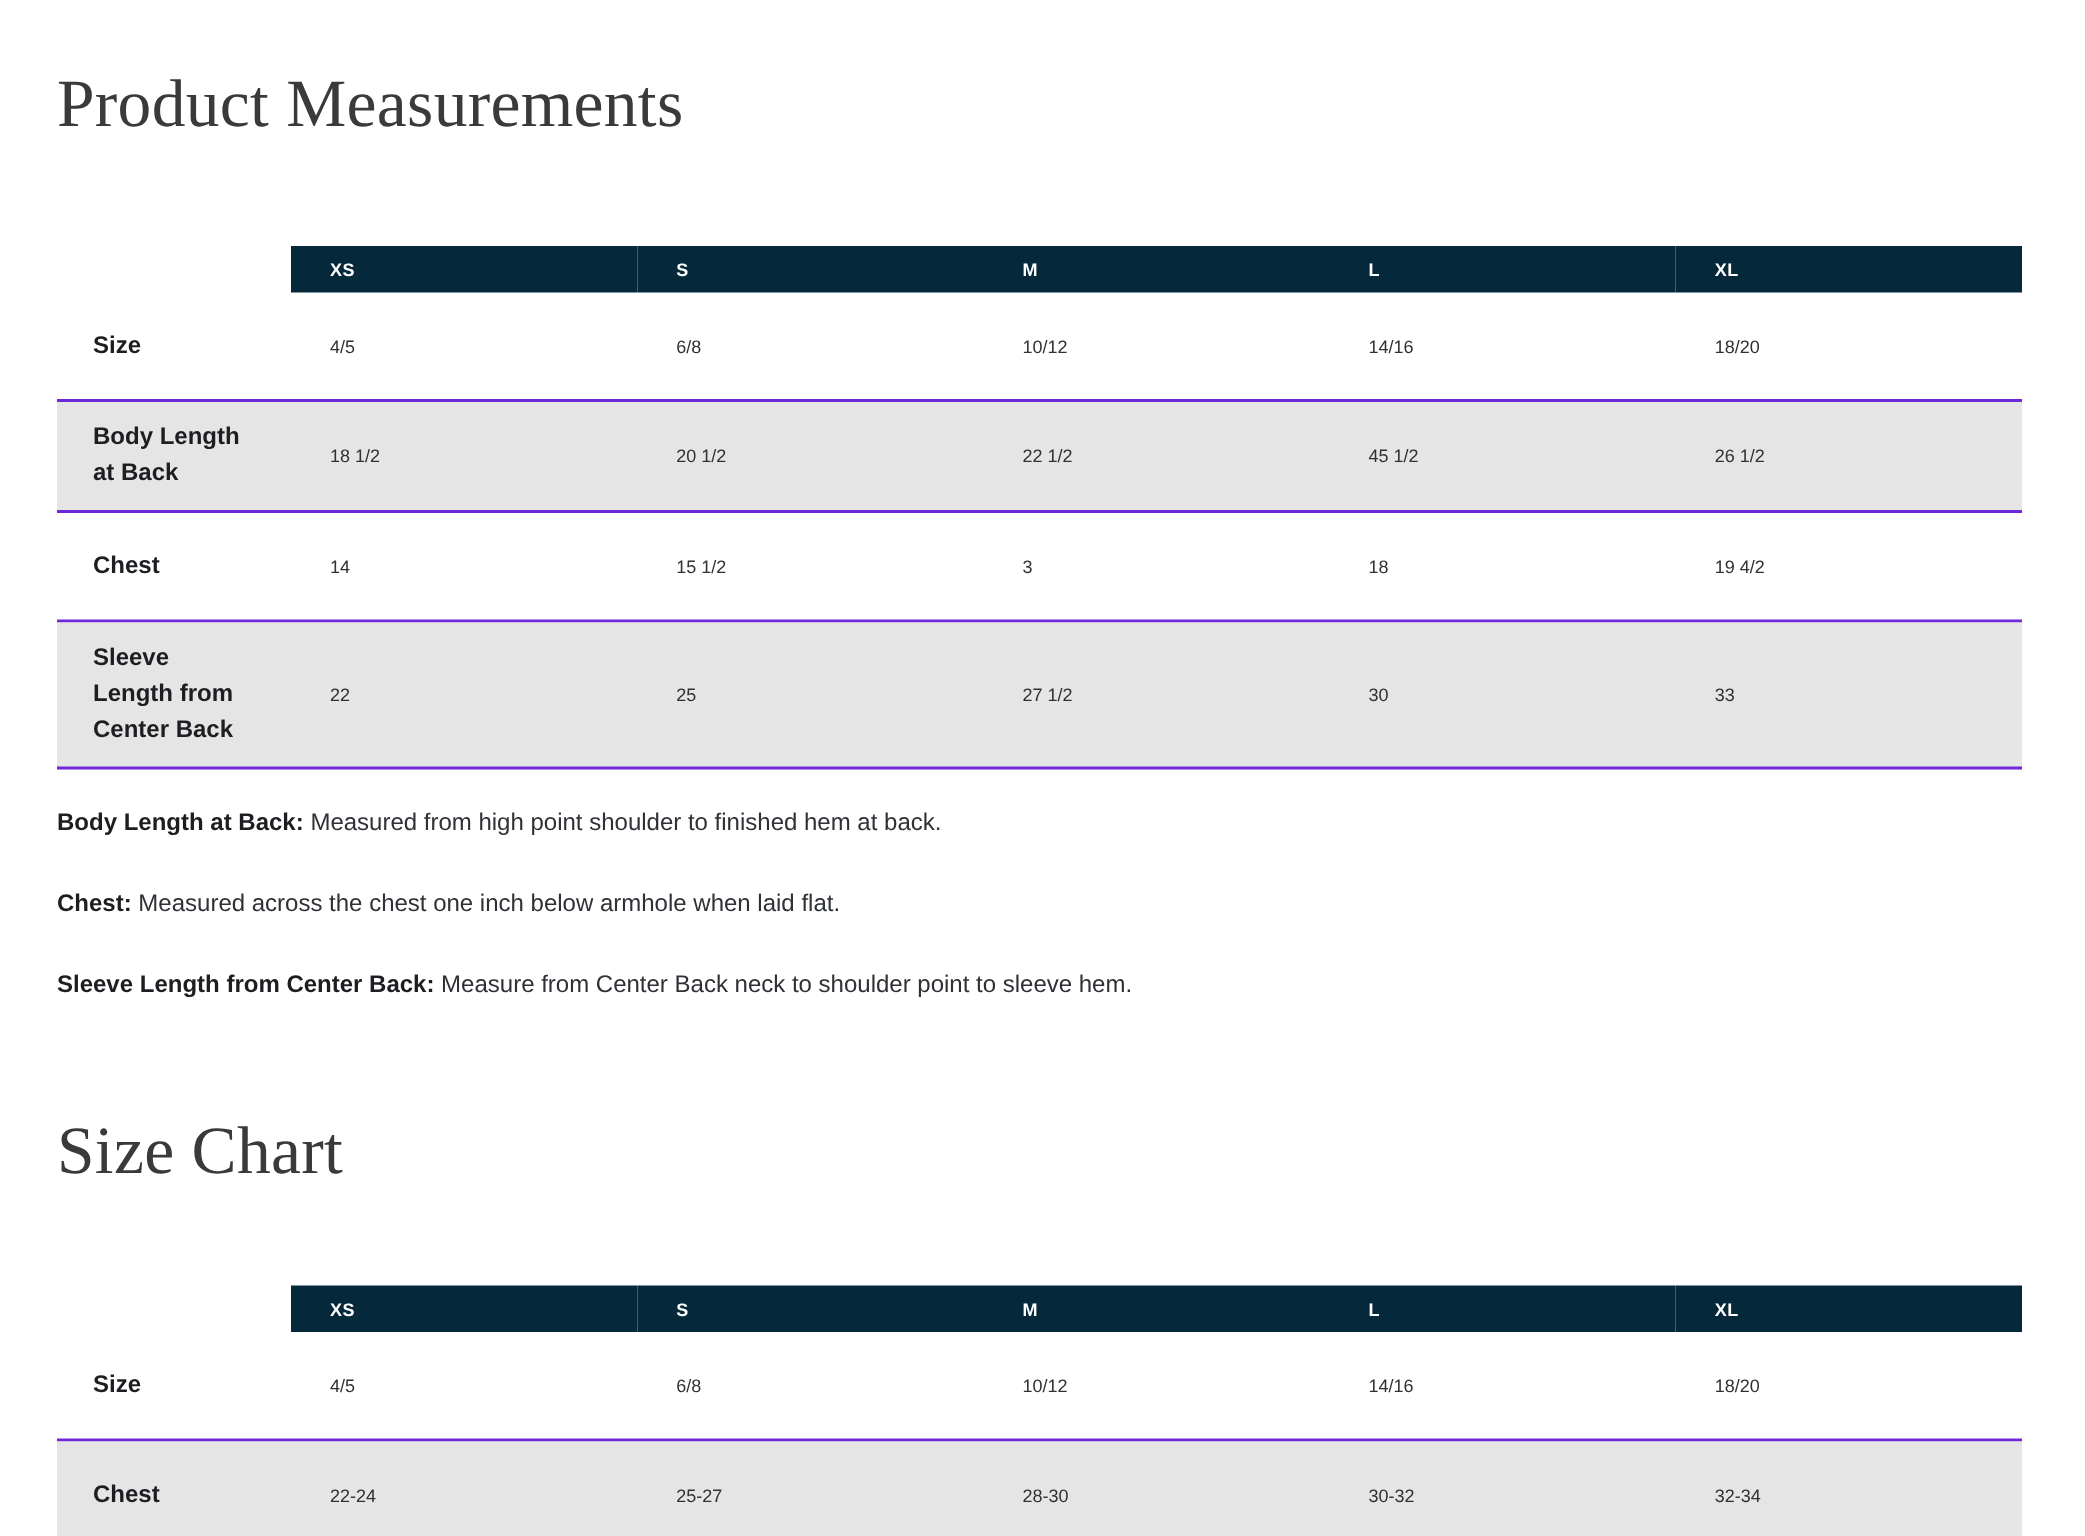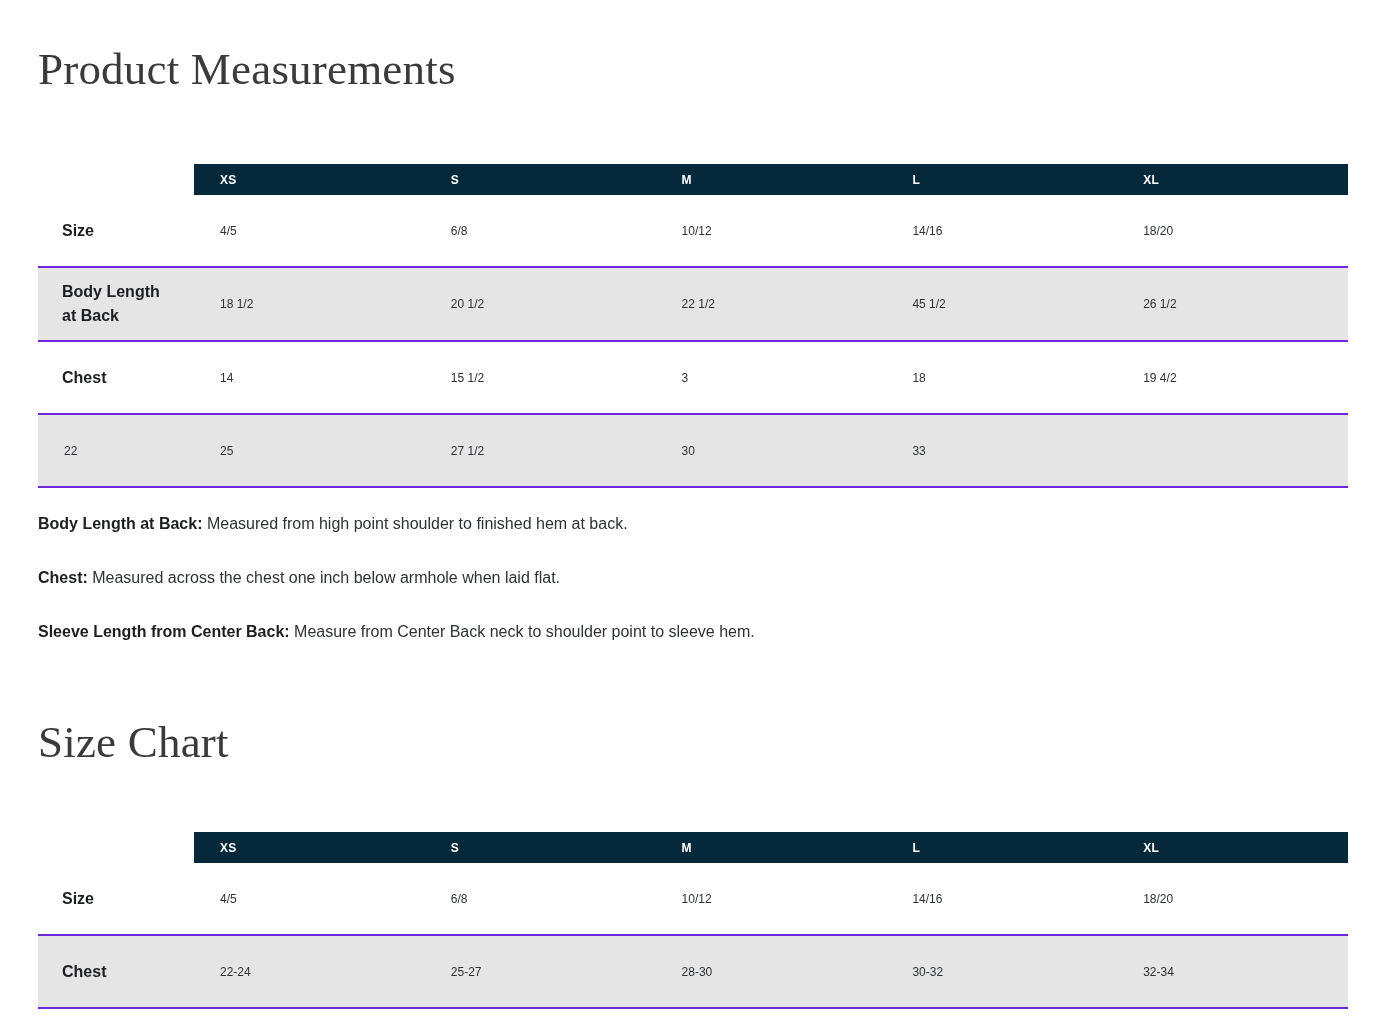--- a/index.html
+++ b/index.html
@@ -115,20 +115,21 @@
     <div class="tr">
       <div class="row-label">Chest</div>
       <div class="td">14</div>
       <div class="td">15 1/2</div>
       <div class="td">3</div>
       <div class="td">18</div>
       <div class="td">19 4/2</div>
     </div>
 
     <div class="tr alt">
+      <div class="row-label">Sleeve Length from Center Back</div>
       <div class="td">22</div>
       <div class="td">25</div>
       <div class="td">27 1/2</div>
       <div class="td">30</div>
       <div class="td">33</div>
     </div>
   </div>
 
   <div class="notes">
     <p class="note"><strong>Body Length at Back:</strong> <span>Measured from high point shoulder to finished hem at back.</span></p>

